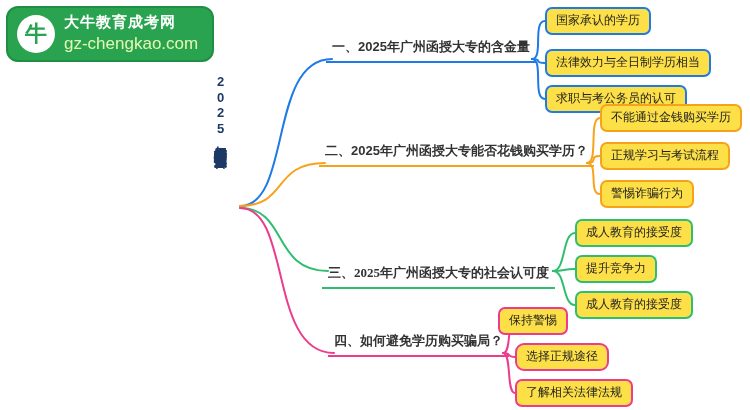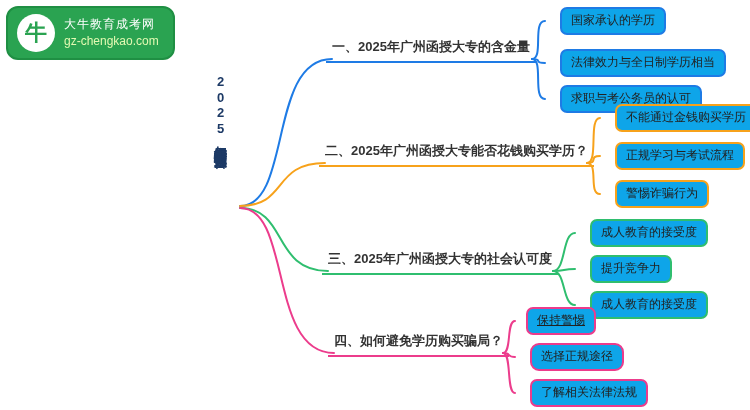--- a/index.html
+++ b/index.html
@@ -9,35 +9,35 @@
   }
   .canvas{position:absolute;left:0;top:0;width:750px;height:410px;}
   svg.connectors{position:absolute;left:0;top:0;z-index:0;}
   svg.connectors path{fill:none;stroke-width:2;stroke-linecap:round;}
 
   
   .logo{position:absolute;left:6px;top:6px;z-index:2;display:flex;align-items:center;gap:9px;
         background:#2aa351;border:2px solid #1f8f43;border-radius:12px;padding:6px 14px 6px 9px;}
   .logo-icon{width:38px;height:38px;border-radius:50%;background:#ffffff;display:flex;
              align-items:center;justify-content:center;color:#2aa351;font-weight:bold;font-size:22px;}
-  .logo-name{color:#ffffff;font-weight:normal;font-size:12px;letter-spacing:1px;line-height:1.1;}
-  .logo-url{color:#e3f9b2;font-size:12px;margin-top:3px;}
+  .logo-name{color:#ffffff;font-weight:bold;font-size:15px;letter-spacing:1px;line-height:1.1;}
+  .logo-url{color:#e3f9b2;font-size:17px;margin-top:3px;}
 
   
   .root-title{position:absolute;left:211px;top:74px;z-index:1;
               writing-mode:vertical-rl;text-orientation:upright;
               font-size:13px;font-weight:bold;color:#1d3a66;letter-spacing:0.5px;}
 
   
   .branch-label{position:absolute;z-index:1;font-size:13px;font-weight:bold;color:#333333;
                 padding:0 6px 5px 6px;border-bottom:2px solid #999;white-space:nowrap;}
 
   
-  .leaf{position:absolute;z-index:1;background:#0ea5e9;border:2px solid #999;border-radius:7px;
-        padding:4px 9px;font-size:12px;color:#222222;white-space:nowrap;line-height:1.3;margin-left:15px;}
+  .leaf{position:absolute;z-index:1;background:#fde047;border:2px solid #999;border-radius:7px;
+        padding:4px 9px;font-size:12px;color:#222222;white-space:nowrap;line-height:1.3;}
 </style>
 </head>
 <body>
 
 <div class="canvas">
 
   <svg class="connectors" width="750" height="410">
 
     <path d="M240,206 C292,206 268,59 332,59" style="stroke: rgb(30, 123, 229);"></path>
     <path d="M240,206 C288,206 272,163 325,163" style="stroke: rgb(247, 162, 27);"></path>
@@ -68,32 +68,32 @@
     <div class="logo-text">
       <div class="logo-name">大牛教育成考网</div>
       <div class="logo-url">gz-chengkao.com</div>
     </div>
   </div>
 
   <div class="root-title">2025年广州函授大专学历社会认可度调查报告</div>
 
   <div class="branch-label" style="left: 326px; top: 38px; border-bottom-color: rgb(30, 123, 229);">一、2025年广州函授大专的含金量</div>
   <div class="branch-label" style="left: 319px; top: 142px; border-bottom-color: rgb(247, 162, 27);">二、2025年广州函授大专能否花钱购买学历？</div>
-  <div class="branch-label" style="left: 322px; top: 250px; border-bottom-color: rgb(47, 190, 111);">三、2025年广州函授大专的社会认可度</div>
+  <div class="branch-label" style="left: 322px; top: 264px; border-bottom-color: rgb(47, 190, 111); font-family: Liberation Serif, serif;">三、2025年广州函授大专的社会认可度</div>
   <div class="branch-label" style="left: 328px; top: 332px; border-bottom-color: rgb(236, 60, 140);">四、如何避免学历购买骗局？</div>
 
   <div class="leaf" style="left: 545px; top: 7px; border-color: rgb(30, 123, 229);">国家承认的学历</div>
   <div class="leaf" style="left: 545px; top: 49px; border-color: rgb(30, 123, 229);">法律效力与全日制学历相当</div>
   <div class="leaf" style="left: 545px; top: 85px; border-color: rgb(30, 123, 229);">求职与考公务员的认可</div>
 
   <div class="leaf" style="left: 600px; top: 104px; border-color: rgb(247, 162, 27);">不能通过金钱购买学历</div>
   <div class="leaf" style="left: 600px; top: 180px; border-color: rgb(247, 162, 27);">警惕诈骗行为</div>
   <div class="leaf" style="left: 600px; top: 142px; border-color: rgb(247, 162, 27);">正规学习与考试流程</div>
 
   <div class="leaf" style="left: 575px; top: 219px; border-color: rgb(47, 190, 111);">成人教育的接受度</div>
   <div class="leaf" style="left: 575px; top: 255px; border-color: rgb(47, 190, 111);">提升竞争力</div>
   <div class="leaf" style="left: 575px; top: 291px; border-color: rgb(47, 190, 111);">成人教育的接受度</div>
 
-  <div class="leaf" style="left: 511px; top: 307px; border-color: rgb(236, 60, 140); text-decoration: underline;">保持警惕</div>
+  <div class="leaf" style="left: 498px; top: 307px; border-color: rgb(236, 60, 140);">保持警惕</div>
   <div class="leaf" style="left: 515px; top: 343px; border-color: rgb(236, 60, 140); border-radius: 9px;">选择正规途径</div>
   <div class="leaf" style="left: 515px; top: 379px; border-color: rgb(236, 60, 140);">了解相关法律法规</div>
 
 </div>
 
 </body></html>

